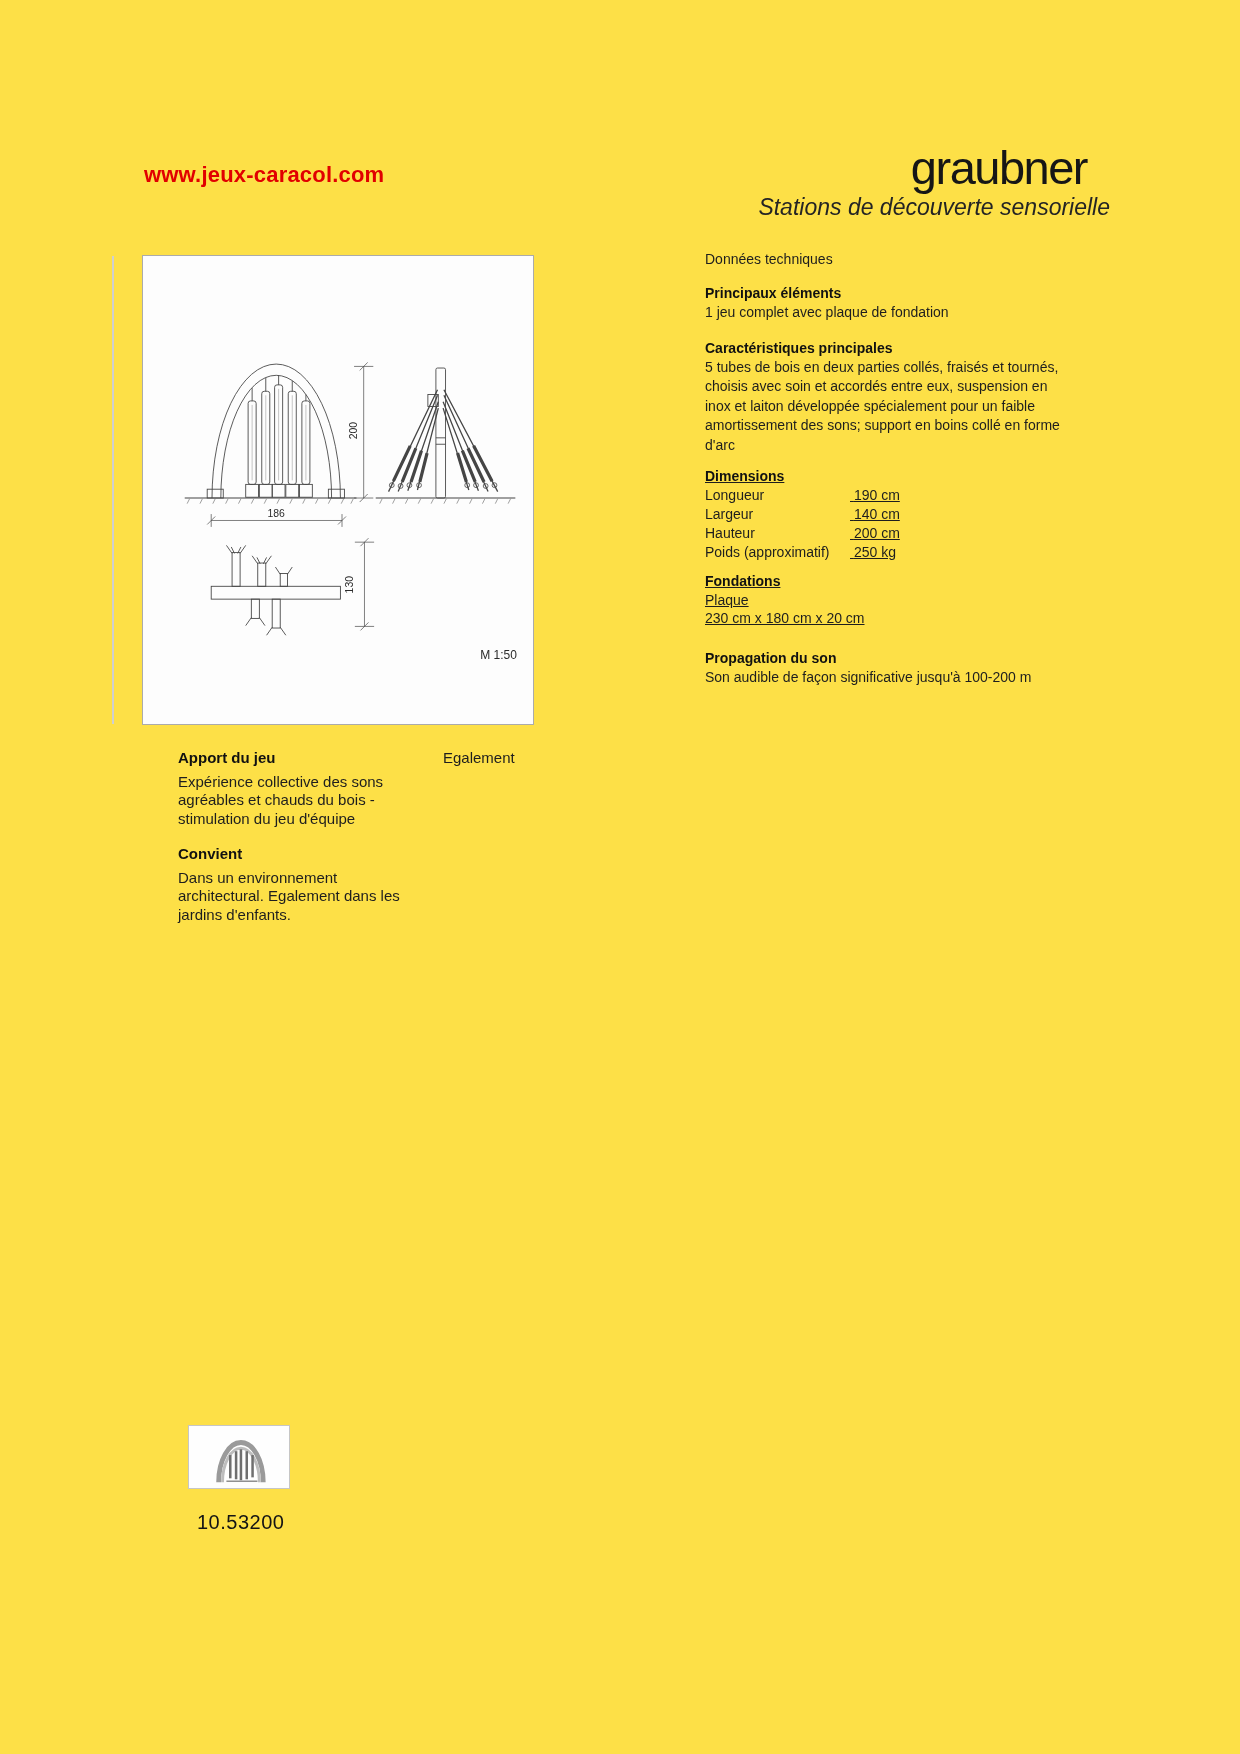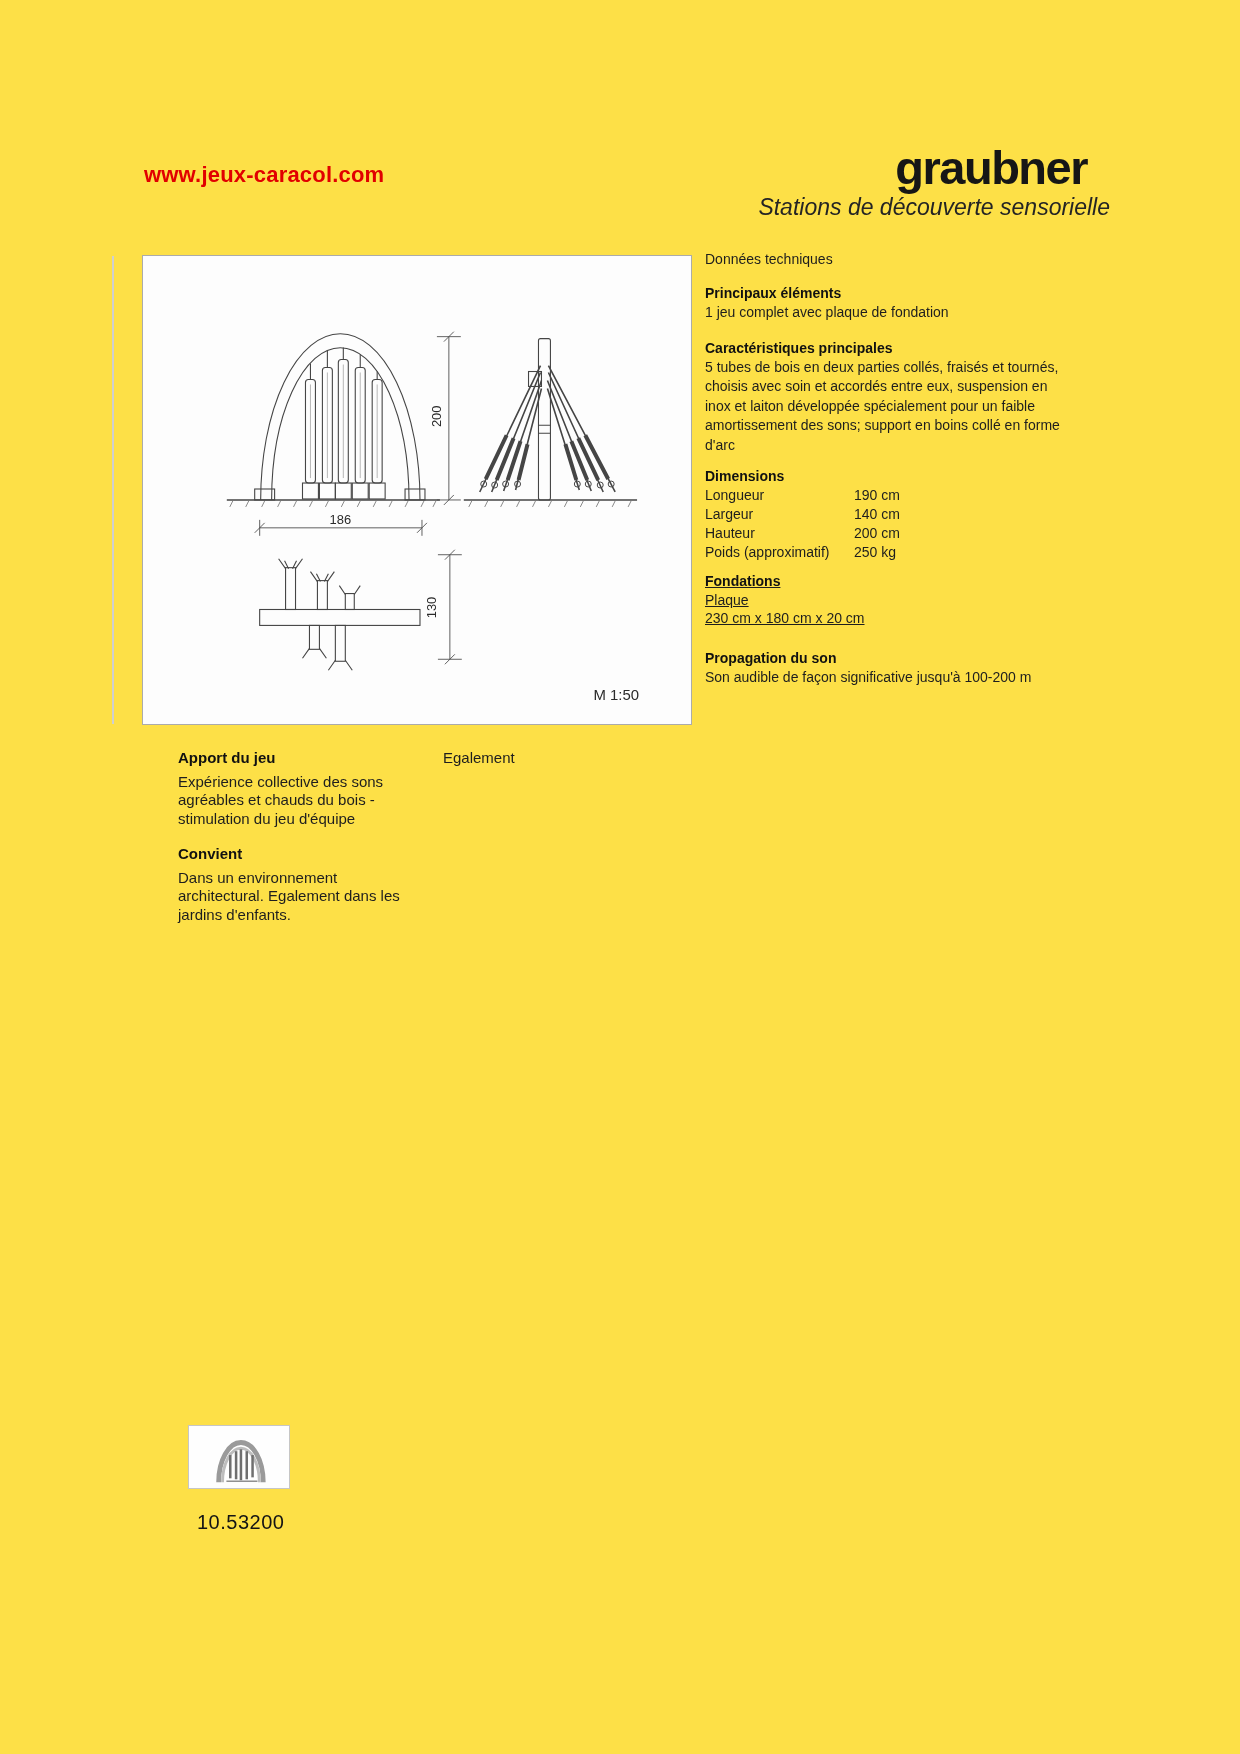--- a/index.html
+++ b/index.html
@@ -2,26 +2,26 @@
 <html><head>
 <meta charset="utf-8">
 <style>
   html,body { margin:0; padding:0; background:#ffffff; }
   .page {
     position:relative; width:1240px; height:1754px; background:#fde047;
     font-family:"Liberation Sans", sans-serif; color:#1d1d1d; overflow:hidden;
   }
   
   .url  { position:absolute; left:144px; top:162px; font-size:22px; font-weight:bold; letter-spacing:0.2px; }
-  .logo { position:absolute; right:153px; top:140px; font-size:47px; font-weight:bold; letter-spacing:-1.5px; color:#161616; }
+  .logo { position:absolute; right:153px; top:140px; font-size:47px; font-weight:normal; letter-spacing:-1.5px; color:#161616; }
   .subtitle { position:absolute; right:130px; top:194px; font-size:23px; font-style:italic; color:#242424; }
   
   .scan-shadow { position:absolute; left:112px; top:256px; width:2px; height:468px; background:#cfcfcf; }
   .draw-box {
-    position:absolute; left:142px; top:255px; width:550px; height:470px;
+    position:absolute; left:142px; top:255px; width:392px; height:470px;
     border:1px solid #ababab; background:#fdfdfd; box-sizing:border-box;
   }
   .draw-box svg { display:block; width:100%; height:100%; }
   svg text { font-family:"Liberation Sans", sans-serif; fill:#2b2b2b; }
   
   .spec { position:absolute; left:705px; width:410px; font-size:14px; line-height:18.5px; color:#1e1e1e; }
   .spec .h { font-weight:bold; color:#111; }
   .car-line { line-height:19.5px; }
   .dim-row { line-height:19px; }
   .dim-row .lbl { display:inline-block; width:145px; }
@@ -137,21 +137,21 @@
 
   <div class="spec" style="top:339px;">
     <div class="h">Caractéristiques principales</div>
     <div class="car-line">5 tubes de bois en deux parties collés, fraisés et tournés,</div>
     <div class="car-line">choisis avec soin et accordés entre eux, suspension en</div>
     <div class="car-line">inox et laiton développée spécialement pour un faible</div>
     <div class="car-line">amortissement des sons; support en boins collé en forme</div>
     <div class="car-line">d'arc</div>
   </div>
 
-  <div class="spec" style="top:467px;">
+  <div class="spec" style="top:467px;text-decoration:underline;">
     <div class="h">Dimensions</div>
     <div class="dim-row">
       <span class="lbl">Longueur</span>
       <span class="val">190 cm</span>
     </div>
     <div class="dim-row">
       <span class="lbl">Largeur</span>
       <span class="val">140 cm</span>
     </div>
     <div class="dim-row">

